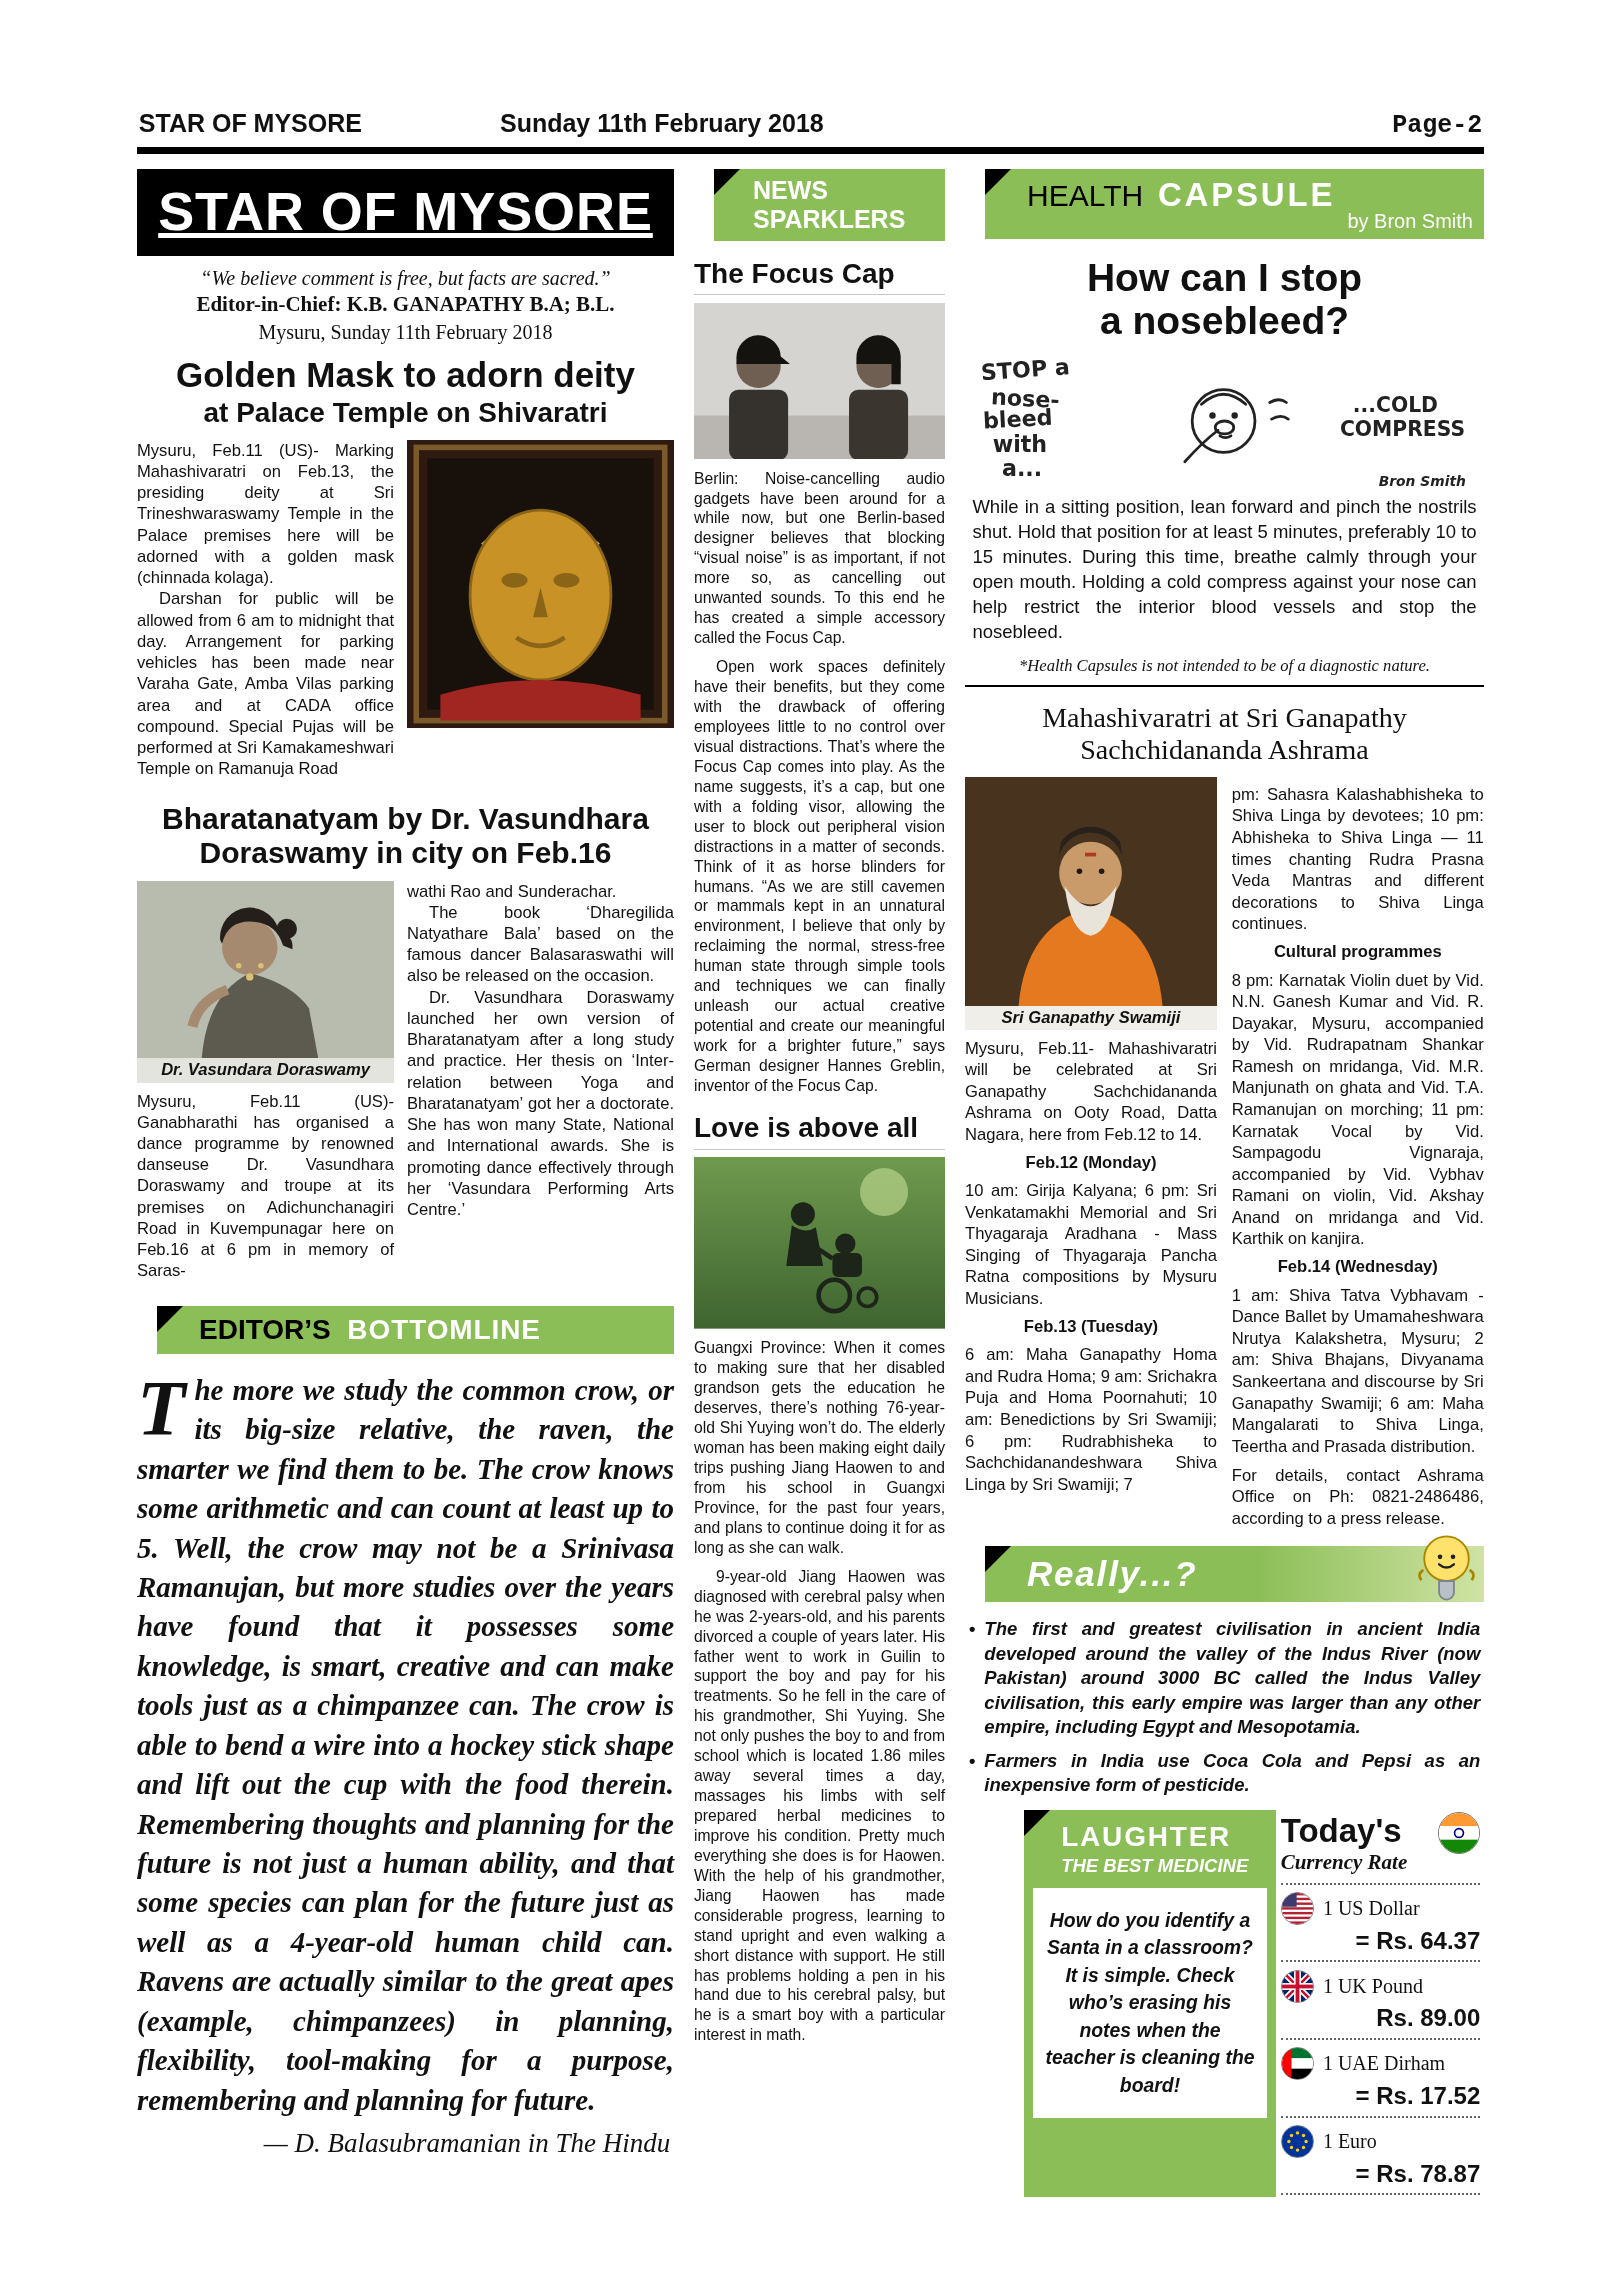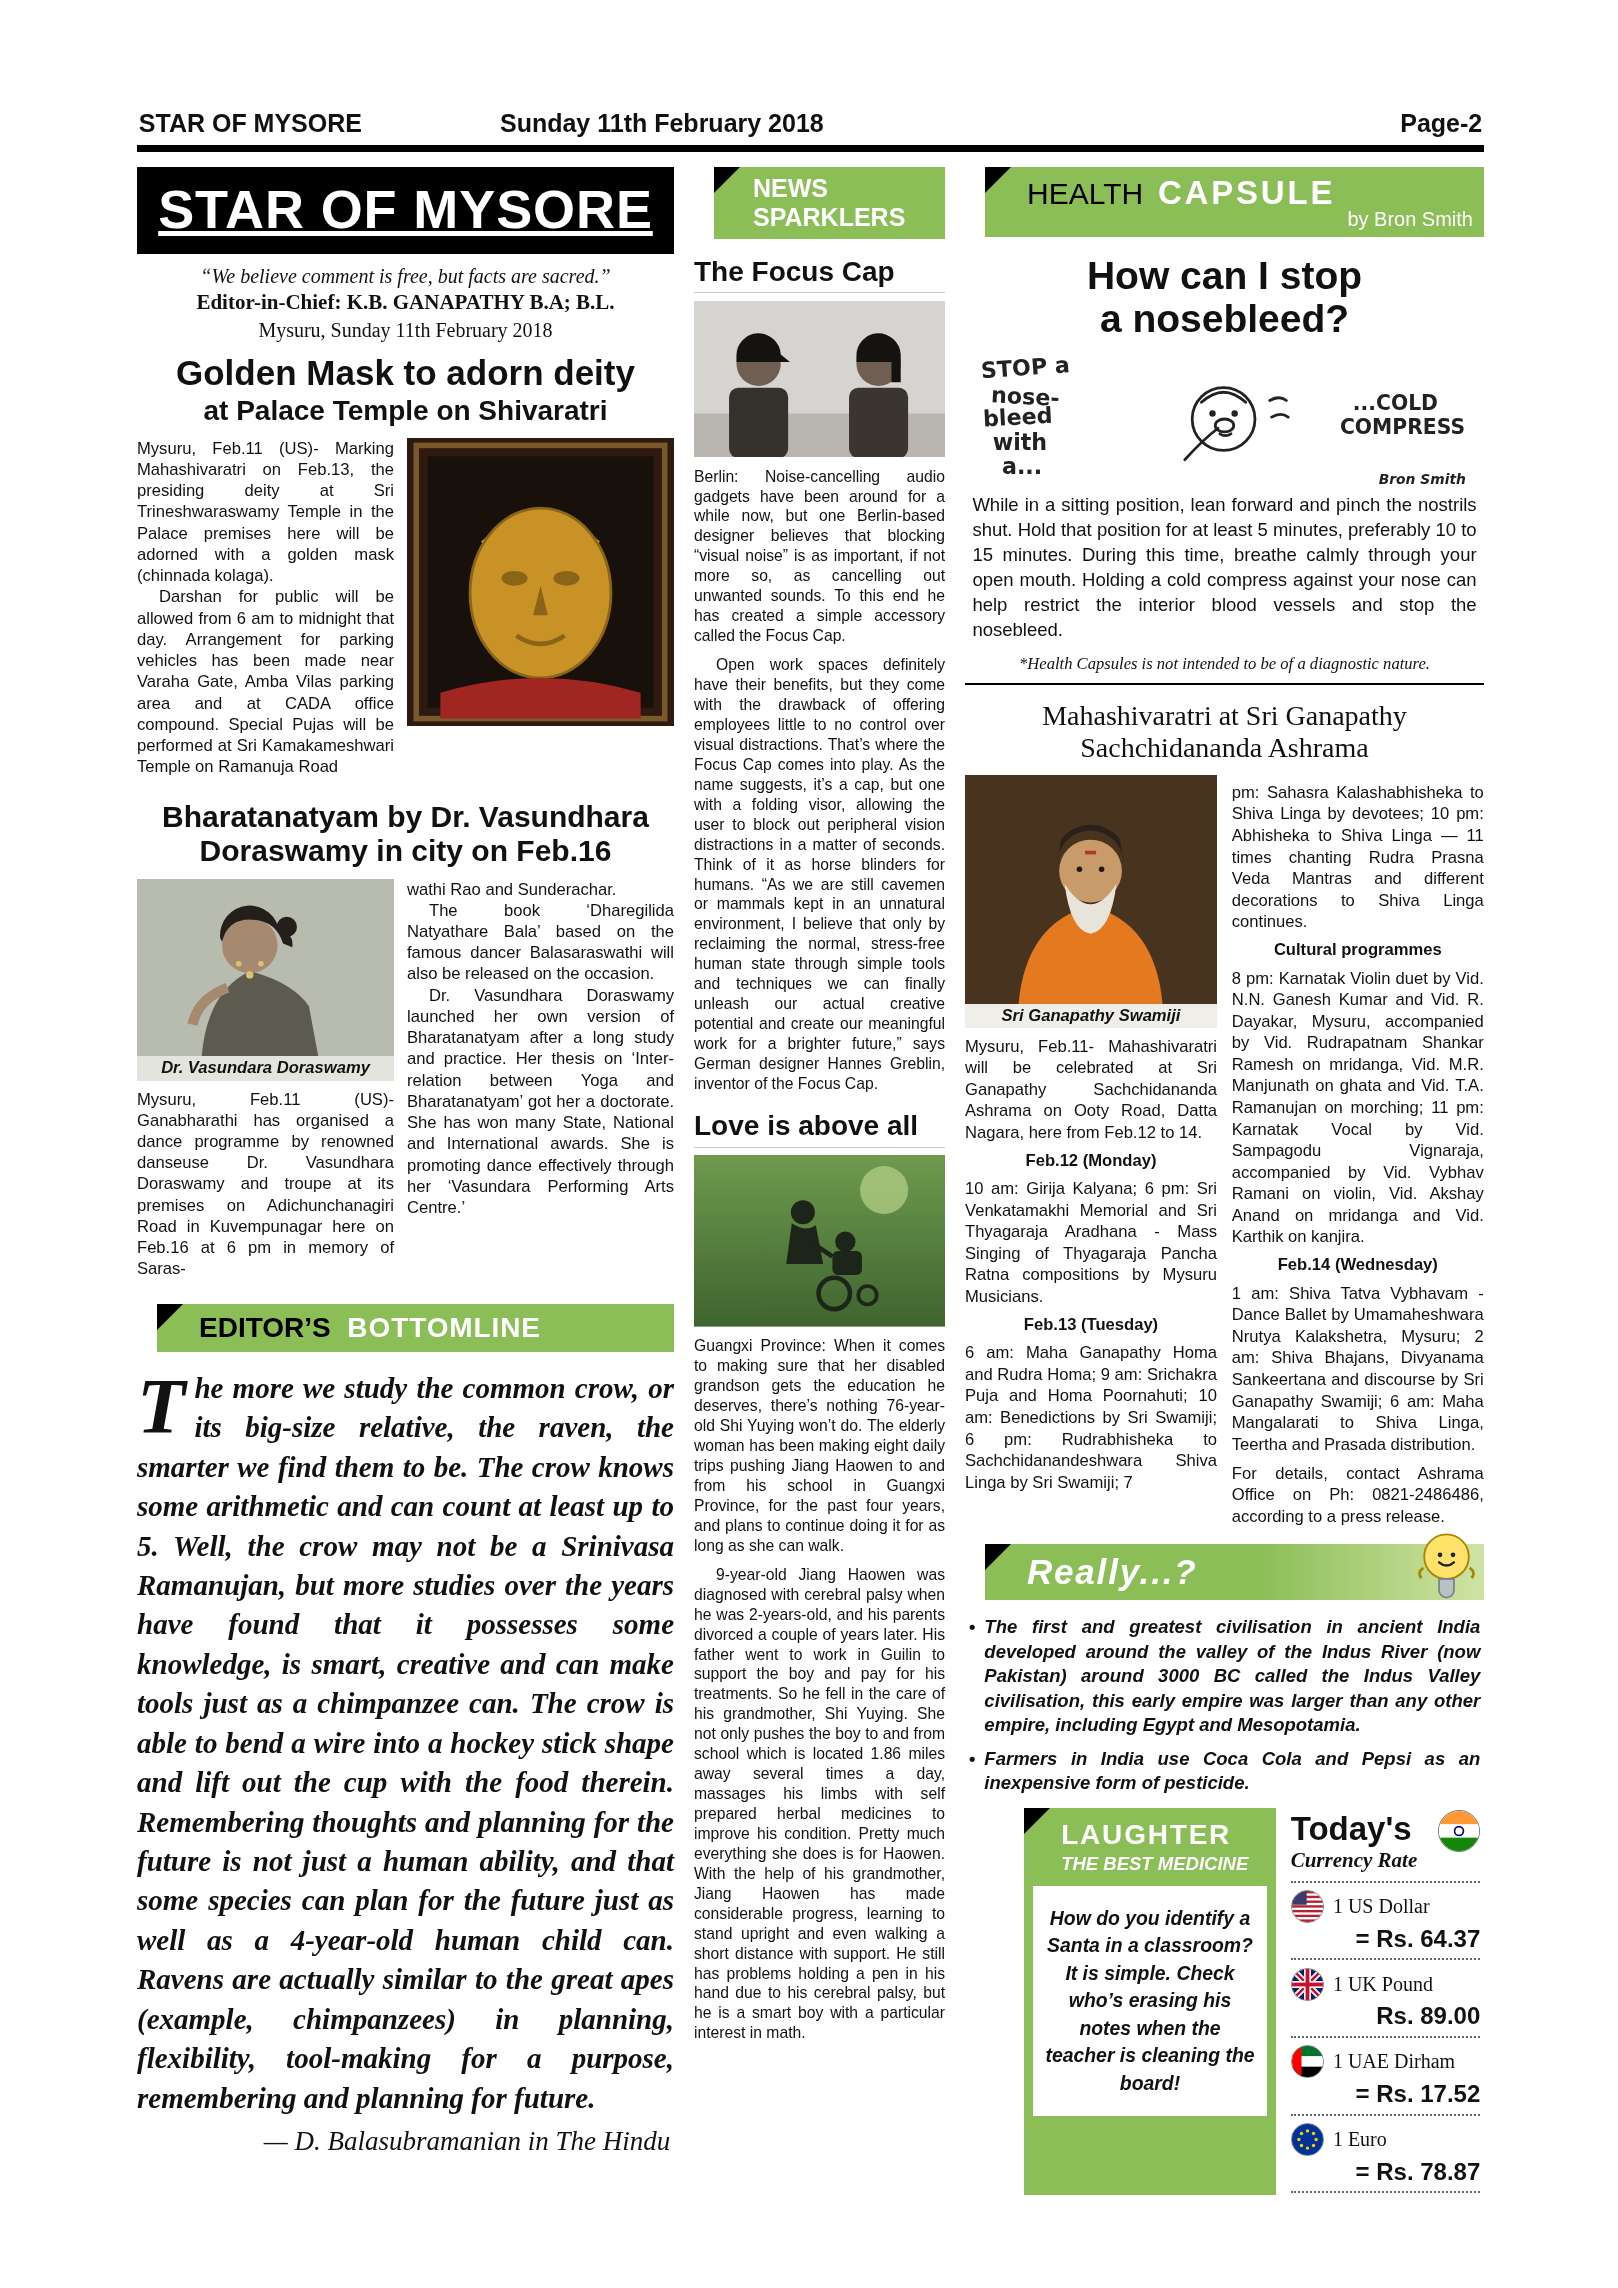--- a/index.html
+++ b/index.html
@@ -3,21 +3,21 @@
 <meta charset="utf-8">
 <style>
   * { margin:0; padding:0; box-sizing:border-box; }
   html,body { width:1619px; height:2289px; }
   body { background:#ffffff; font-family:"Liberation Sans", sans-serif; color:#111; position:relative; overflow:hidden; }
   .page { position:absolute; left:137px; top:109px; width:1347px; }
 
   
   .topbar { display:flex; align-items:baseline; font-weight:bold; font-size:25px; padding:0 1.8px 7.4px 1.8px; }
   .tb-date { margin-left:138px; }
-  .tb-page { margin-left:auto; }
+  .tb-page { margin-left:auto;font-family:Liberation Mono, monospace; }
   .rule { height:6.5px; background:#000; }
   .columns { display:flex; gap:20px; margin-top:14.8px; }
   .col-left { width:537px; flex:none; }
   .col-mid { width:251px; flex:none; }
   .col-right { width:519px; flex:none; }
 
   
   .tri { position:relative;margin-left:20px; }
   .tri::before { content:""; position:absolute; left:0; top:0; width:0; height:0;
     border-top:26px solid #000; border-right:26px solid transparent; }
@@ -83,21 +83,21 @@
 
   
   .really-banner { margin-top:16.6px; padding:8.3px 11px 8.3px 42px; font-weight:bold; font-style:italic; font-size:35px; color:#fff; letter-spacing:1.8px;
     background:linear-gradient(90deg, var(--accent,#8cbe57) 0%, var(--accent,#8cbe57) 55%, #cfe3a4 100%); }
   .bulb { position:absolute; right:5.5px; top:-16.6px; width:65px; height:78px; }
   .bullets { margin:14.8px 3.7px 13px 3.7px; }
   .bullet { display:flex; gap:9.2px; font-style:italic; font-weight:bold; font-size:18.5px; line-height:1.32; text-align:justify; margin-bottom:9.2px; }
   .bullet .dot { flex:none; }
 
   
-  .bottom-row { display:flex; gap:11px;padding-left:39px; }
+  .bottom-row { display:flex; gap:1px;padding-left:39px; }
   .laughter { width:252px; flex:none; padding:11px 9.2px 9.2px; }
   .lg-l1 { color:#fff; font-weight:bold; font-size:28px; letter-spacing:1.8px; padding-left:28px; }
   .lg-l2 { color:#fff; font-weight:bold; font-style:italic; font-size:18.5px; padding-left:28px; margin-top:1.8px; }
   .joke { background:#fff; margin-top:11px; padding:18.5px 11px; font-weight:bold; font-style:italic; font-size:19.4px; line-height:1.42; text-align:center; }
   .currency { flex:1; padding:1.8px 3.7px; }
   .cur-head { display:flex; justify-content:space-between; align-items:flex-start; border-bottom:2.8px dotted #666; padding-bottom:7.4px; }
   .cur-title { font-size:33px; font-weight:bold; }
   .cur-sub { font:bold italic 21px "Liberation Serif", serif; }
   .cur-row { padding:7.4px 0 5.5px; border-bottom:2.8px dotted #666; }
   .cur-row-top { display:flex; align-items:center; gap:9.2px; }

